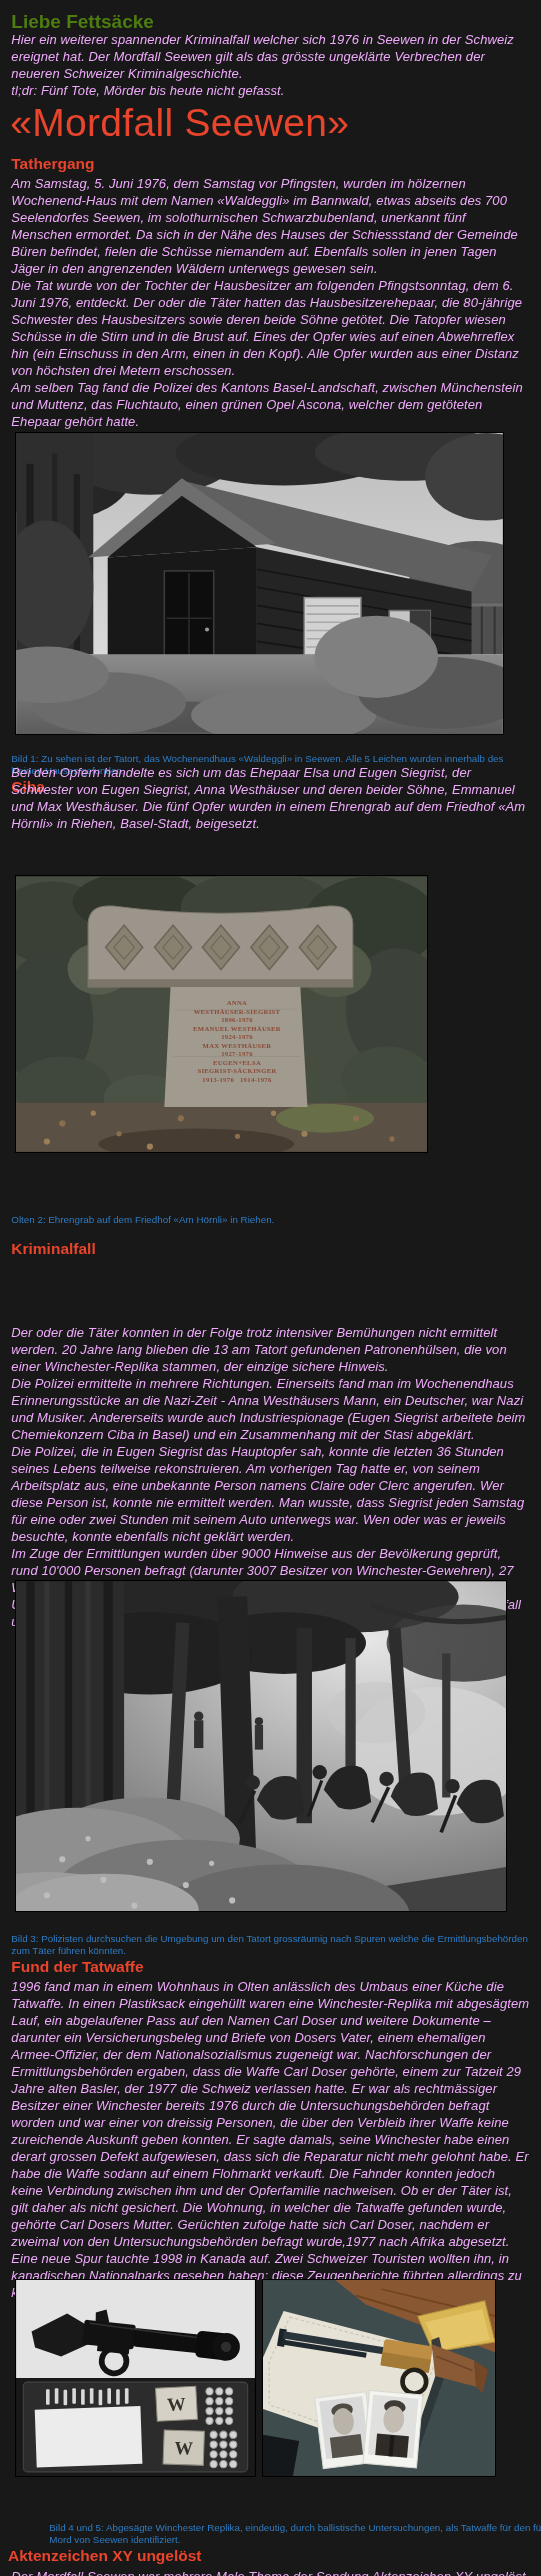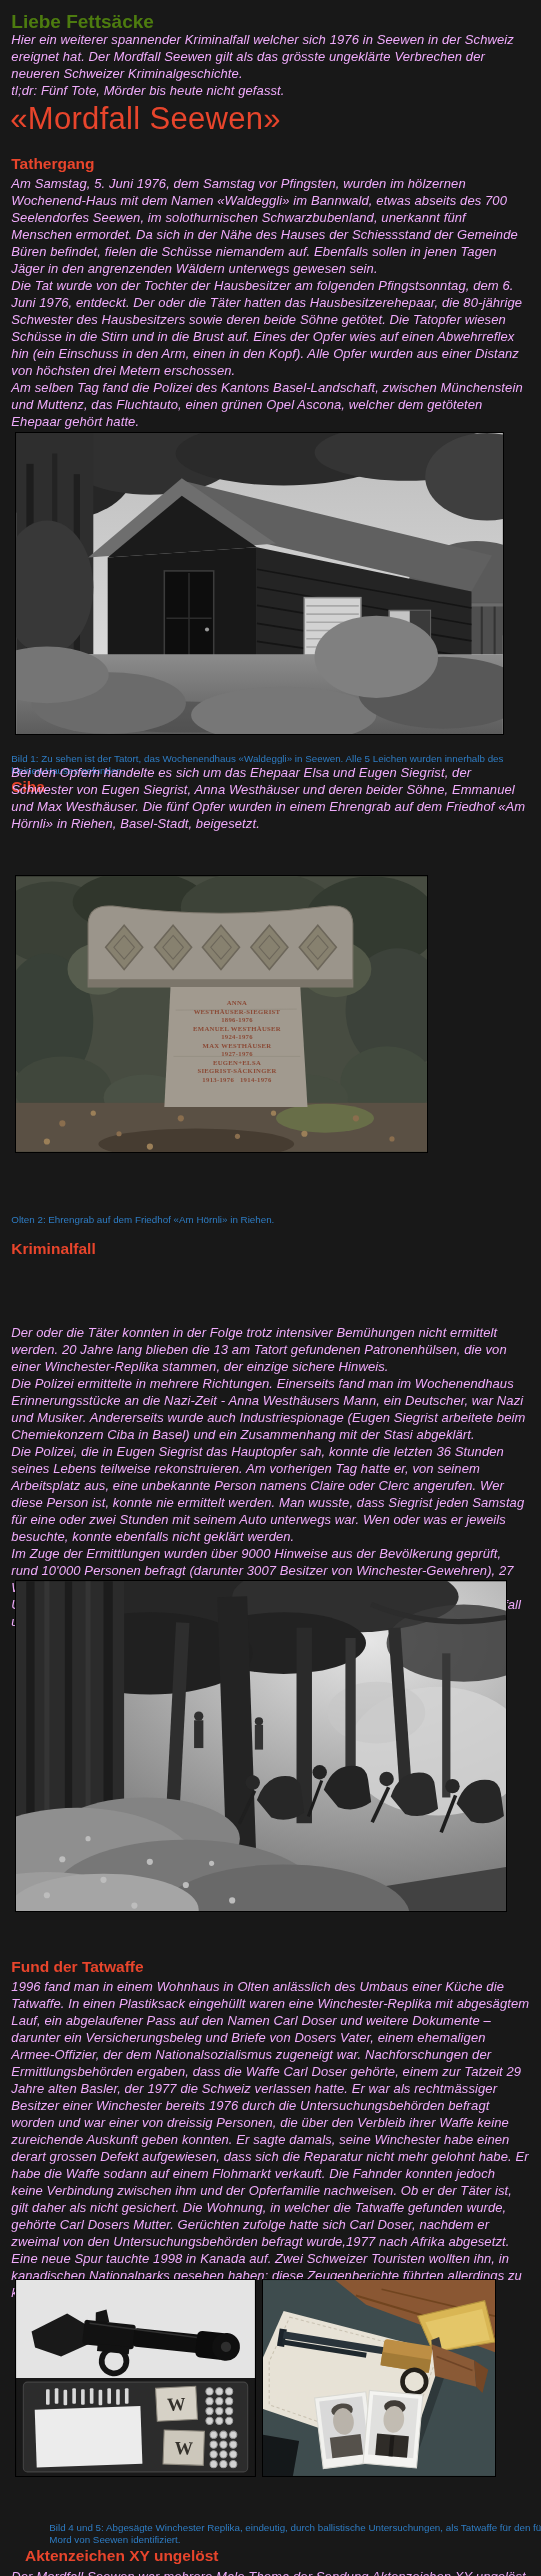--- a/index.html
+++ b/index.html
@@ -7,21 +7,21 @@
     position:relative;width:542px;height:3002px;margin:0 auto;
     background:#181818;color:#f2f2f2;overflow:hidden;
     font-family:"Liberation Sans","DejaVu Sans",sans-serif;
   }
   .abs{position:absolute;}
   .salutation{left:11.3px;top:11.3px;font-size:19px;font-weight:bold;color:#4d7c0f;}
   .body-text{
     left:11.3px;width:519px;font-size:13px;line-height:17px;color:#f0abfc;
     white-space:pre-line;letter-spacing:0.1px;font-style:italic;
   }
-  .page-title{left:10.3px;top:101px;font-size:31px;font-weight:400;color:#e8452c;letter-spacing:0.3px;}
+  .page-title{left:10.3px;top:101px;font-size:39px;font-weight:400;color:#e8452c;letter-spacing:0.3px;}
   h2.sec{margin:0;font-size:15.5px;line-height:17.5px;font-weight:bold;color:#e8452c;}
   .caption{left:11.3px;width:520px;font-size:9.8px;line-height:12.4px;color:#2e7cc3;}
   figure{margin:0;padding:0;}
   .photo{background:#000;outline:0.5px solid #000;}
   .engraving{
     position:absolute;left:144px;top:123px;width:155px;text-align:center;
     font-family:"Liberation Serif","DejaVu Serif",serif;
     font-size:6.7px;line-height:8.5px;font-weight:bold;color:#8b4a36;
     letter-spacing:0.3px;white-space:pre-wrap;
   }
@@ -285,20 +285,21 @@
           <circle cx="260" cy="545" r="6"></circle>
         <circle cx="330" cy="590" r="6"></circle>
           <circle cx="60" cy="610" r="6"></circle>
           <circle cx="420" cy="620" r="6"></circle>
         <circle cx="230" cy="630" r="6"></circle>
           <circle cx="140" cy="500" r="5"></circle>
           <circle cx="380" cy="548" r="5"></circle>
       </g>
     </svg>
   </figure>
+  <div class="abs caption" style="top:1933px;">Bild 3: Polizisten durchsuchen die Umgebung um den Tatort grossräumig nach Spuren welche die Ermittlungsbehörden zum Täter führen könnten.</div>
 
   <h2 class="abs sec" style="left:11.3px;top:1958px;">Fund der Tatwaffe</h2>
   <div class="abs body-text" style="top:1978px;">1996 fand man in einem Wohnhaus in Olten anlässlich des Umbaus einer Küche die Tatwaffe. In einen Plastiksack eingehüllt waren eine Winchester-Replika mit abgesägtem Lauf, ein abgelaufener Pass auf den Namen Carl Doser und weitere Dokumente – darunter ein Versicherungsbeleg und Briefe von Dosers Vater, einem ehemaligen Armee-Offizier, der dem Nationalsozialismus zugeneigt war. Nachforschungen der Ermittlungsbehörden ergaben, dass die Waffe Carl Doser gehörte, einem zur Tatzeit 29 Jahre alten Basler, der 1977 die Schweiz verlassen hatte. Er war als rechtmässiger Besitzer einer Winchester bereits 1976 durch die Untersuchungsbehörden befragt worden und war einer von dreissig Personen, die über den Verbleib ihrer Waffe keine zureichende Auskunft geben konnten. Er sagte damals, seine Winchester habe einen derart grossen Defekt aufgewiesen, dass sich die Reparatur nicht mehr gelohnt habe. Er habe die Waffe sodann auf einem Flohmarkt verkauft. Die Fahnder konnten jedoch keine Verbindung zwischen ihm und der Opferfamilie nachweisen. Ob er der Täter ist, gilt daher als nicht gesichert. Die Wohnung, in welcher die Tatwaffe gefunden wurde, gehörte Carl Dosers Mutter. Gerüchten zufolge hatte sich Carl Doser, nachdem er zweimal von den Untersuchungsbehörden befragt wurde,1977 nach Afrika abgesetzt. Eine neue Spur tauchte 1998 in Kanada auf. Zwei Schweizer Touristen wollten ihn, in kanadischen Nationalparks gesehen haben; diese Zeugenberichte führten allerdings zu keinen neuen Resultaten.</div>
 
   <figure class="abs photo" style="left:15.5px;top:2280px;width:239px;height:196px;">
     <svg width="239" height="196" viewBox="0 0 463 380">
       <rect x="0" y="0" width="463" height="190" fill="#e4e4e4"></rect>
       <g transform="rotate(6 220 110)">
         <polygon points="30,120 95,78 135,96 150,128 92,162 40,150" fill="#191919"></polygon>
         <polygon points="150,70 170,62 178,86 152,92" fill="#151515"></polygon>
@@ -401,17 +402,17 @@
         <ellipse cx="252" cy="246" rx="21" ry="13" fill="#3f3b36"></ellipse>
         <ellipse cx="252" cy="270" rx="20" ry="26" fill="#c2bcb2"></ellipse>
         <rect x="222" y="300" width="62" height="42" fill="#2f2c28"></rect>
         <rect x="248" y="302" width="8" height="40" fill="#1c1a18"></rect>
       </g>
       <polygon points="0,300 70,312 58,380 0,380" fill="#14181a"></polygon>
     </svg>
   </figure>
   <div class="abs caption" style="top:2522px;margin-left:38px;">Bild 4 und 5: Abgesägte Winchester Replika, eindeutig, durch ballistische Untersuchungen, als Tatwaffe für den fünffach Mord von Seewen identifiziert.</div>
 
-  <h2 class="abs sec" style="left:25px;top:2547px;">Aktenzeichen XY ungelöst</h2>
+  <h2 class="abs sec" style="left:8px;top:2547px;">Aktenzeichen XY ungelöst</h2>
   <div class="abs body-text" style="top:2568px;">Der Mordfall Seewen war mehrere Male Thema der Sendung Aktenzeichen XY ungelöst. Die Ermittlungsbehörden erhoffen sich auf diesem Weg, neue Hinweise welche zur Ergreifung der Täterschaft führen. Es gingen jeweils neue Hinwiese ein, welche aber nicht zu einem Durchbruch bei der Klärung des Kriminalfalls führten.</div>
 
 </div>
 
 
 </body></html>

